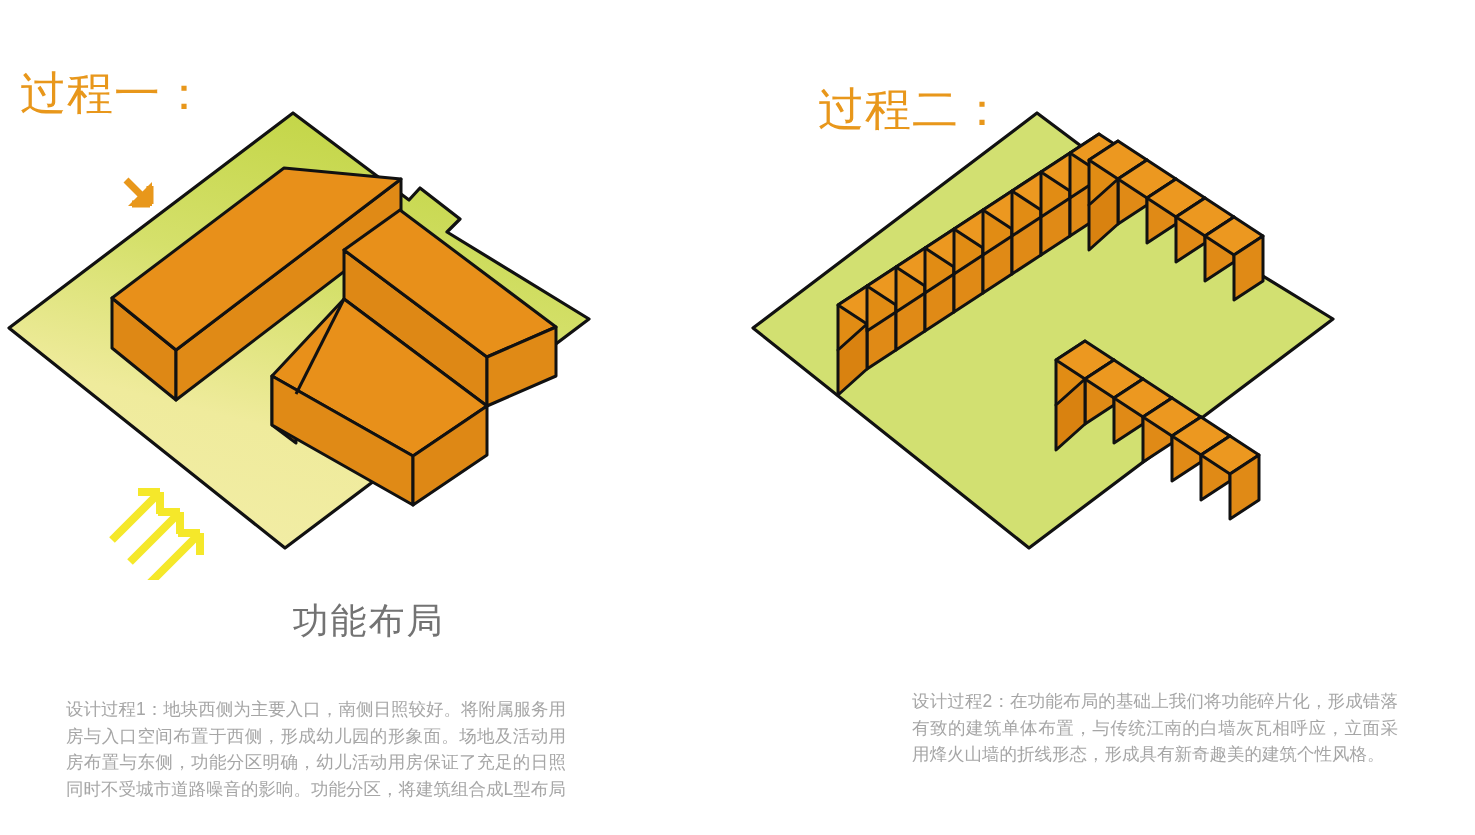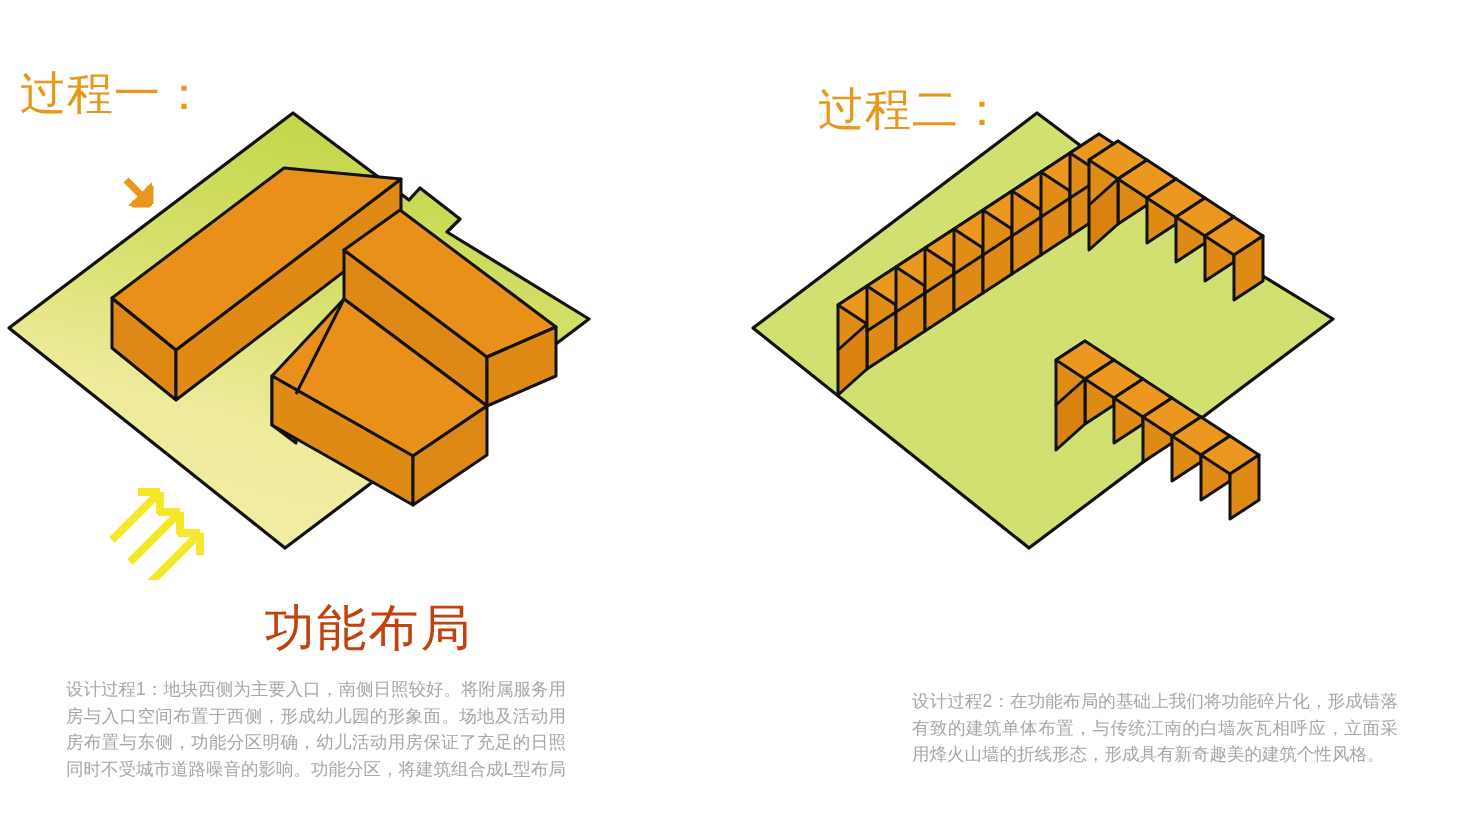--- a/index.html
+++ b/index.html
@@ -42,38 +42,38 @@
     width: 737px;
     height: 480px;
   }
   .iso-stage svg { display: block; width: 737px; height: 480px; }
 
   .panel-heading {
     position: absolute;
     top: 600px;
     width: 737px;
     text-align: center;
-    font-size: 50px;
+    font-size: 36px;
     line-height: 1.15;
-    color: #c2410c;
+    color: #737373;
     letter-spacing: 2px;
     white-space: nowrap;
   }
   #panel-left .panel-heading  { padding-right: 0px; }
 
   .panel-body {
     position: absolute;
     top: 676px;
     font-size: 17.5px;
     line-height: 1.52;
     color: #A6A6A6;
     white-space: pre-line;
     text-align: justify;
   }
-  #panel-left .panel-body  { left: 66px;  width: 500px; }
+  #panel-left .panel-body  { left: 66px;  width: 500px; margin-top: 20px; }
   #panel-right .panel-body { left: 174px; width: 486px; margin-top: 12px; }
 </style>
 </head>
 <body>
 
 <div class="panel" id="panel-left">
 
   <div class="panel-kicker">过程一：</div>
 
   <div class="iso-stage">

